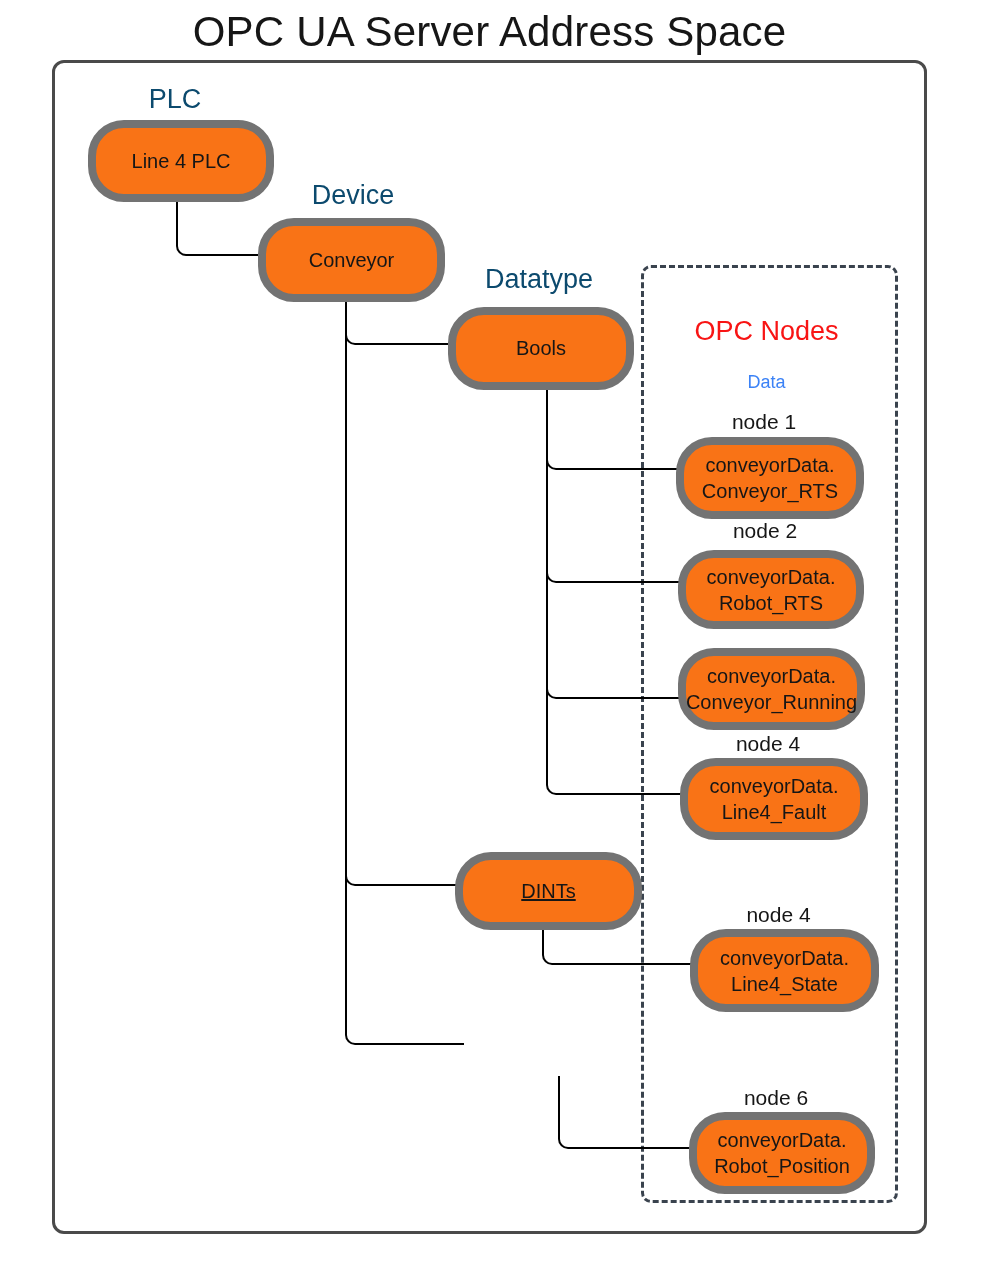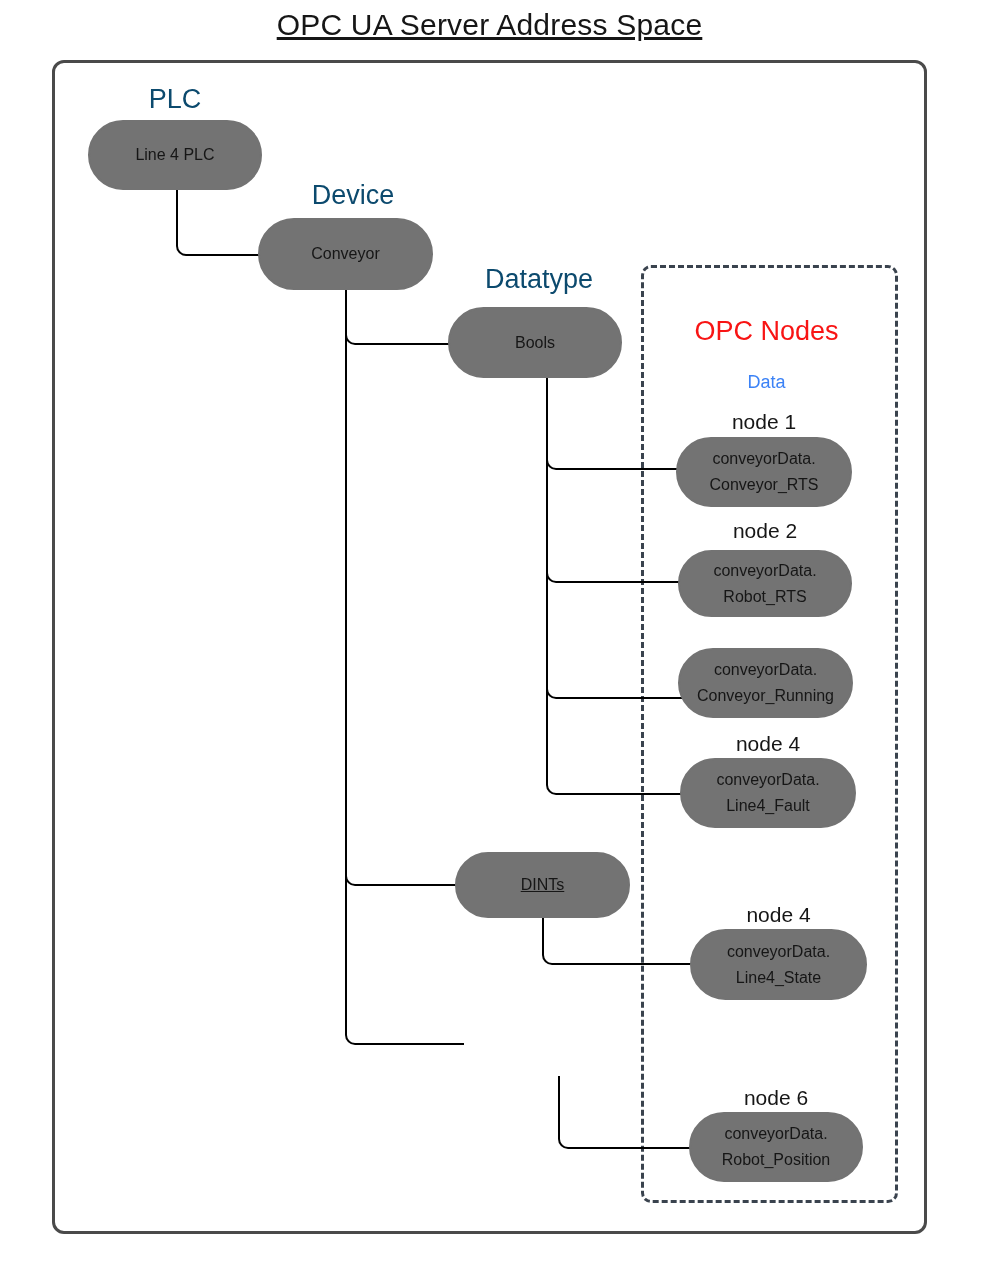--- a/index.html
+++ b/index.html
@@ -15,24 +15,23 @@
     height: 1265px;
     background: #ffffff;
     overflow: hidden;
   }
   .title {
     position: absolute;
     left: 52px;
     top: 8px;
     width: 875px;
     text-align: center;
-    font-size: 30px;
+    font-size: 42px;
     letter-spacing: 0.2px;
     color: #161616;
-    text-decoration: underline;
   }
   .frame {
     position: absolute;
     left: 52px;
     top: 60px;
     width: 869px;
     height: 1168px;
     border: 3px solid #4a4a4a;
     border-radius: 12px;
     background: transparent;
@@ -63,28 +62,28 @@
   }
   .caption {
     position: absolute;
     text-align: center;
     font-size: 21px;
     color: #161616;
     white-space: nowrap;
   }
   .pill {
     position: absolute;
-    border: 2px solid #737373;
+    border: 8px solid #737373;
     border-radius: 36px;
-    background: #737373;
+    background: #f97316;
     display: flex;
     align-items: center;
     justify-content: center;
     text-align: center;
-    font-size: 16px;
+    font-size: 20px;
     color: #161616;
     z-index: 3;
   }
   .pill .twoline span {
     display: block;
     line-height: 26px;
     white-space: nowrap;
   }
   .elbow {
     position: absolute;

